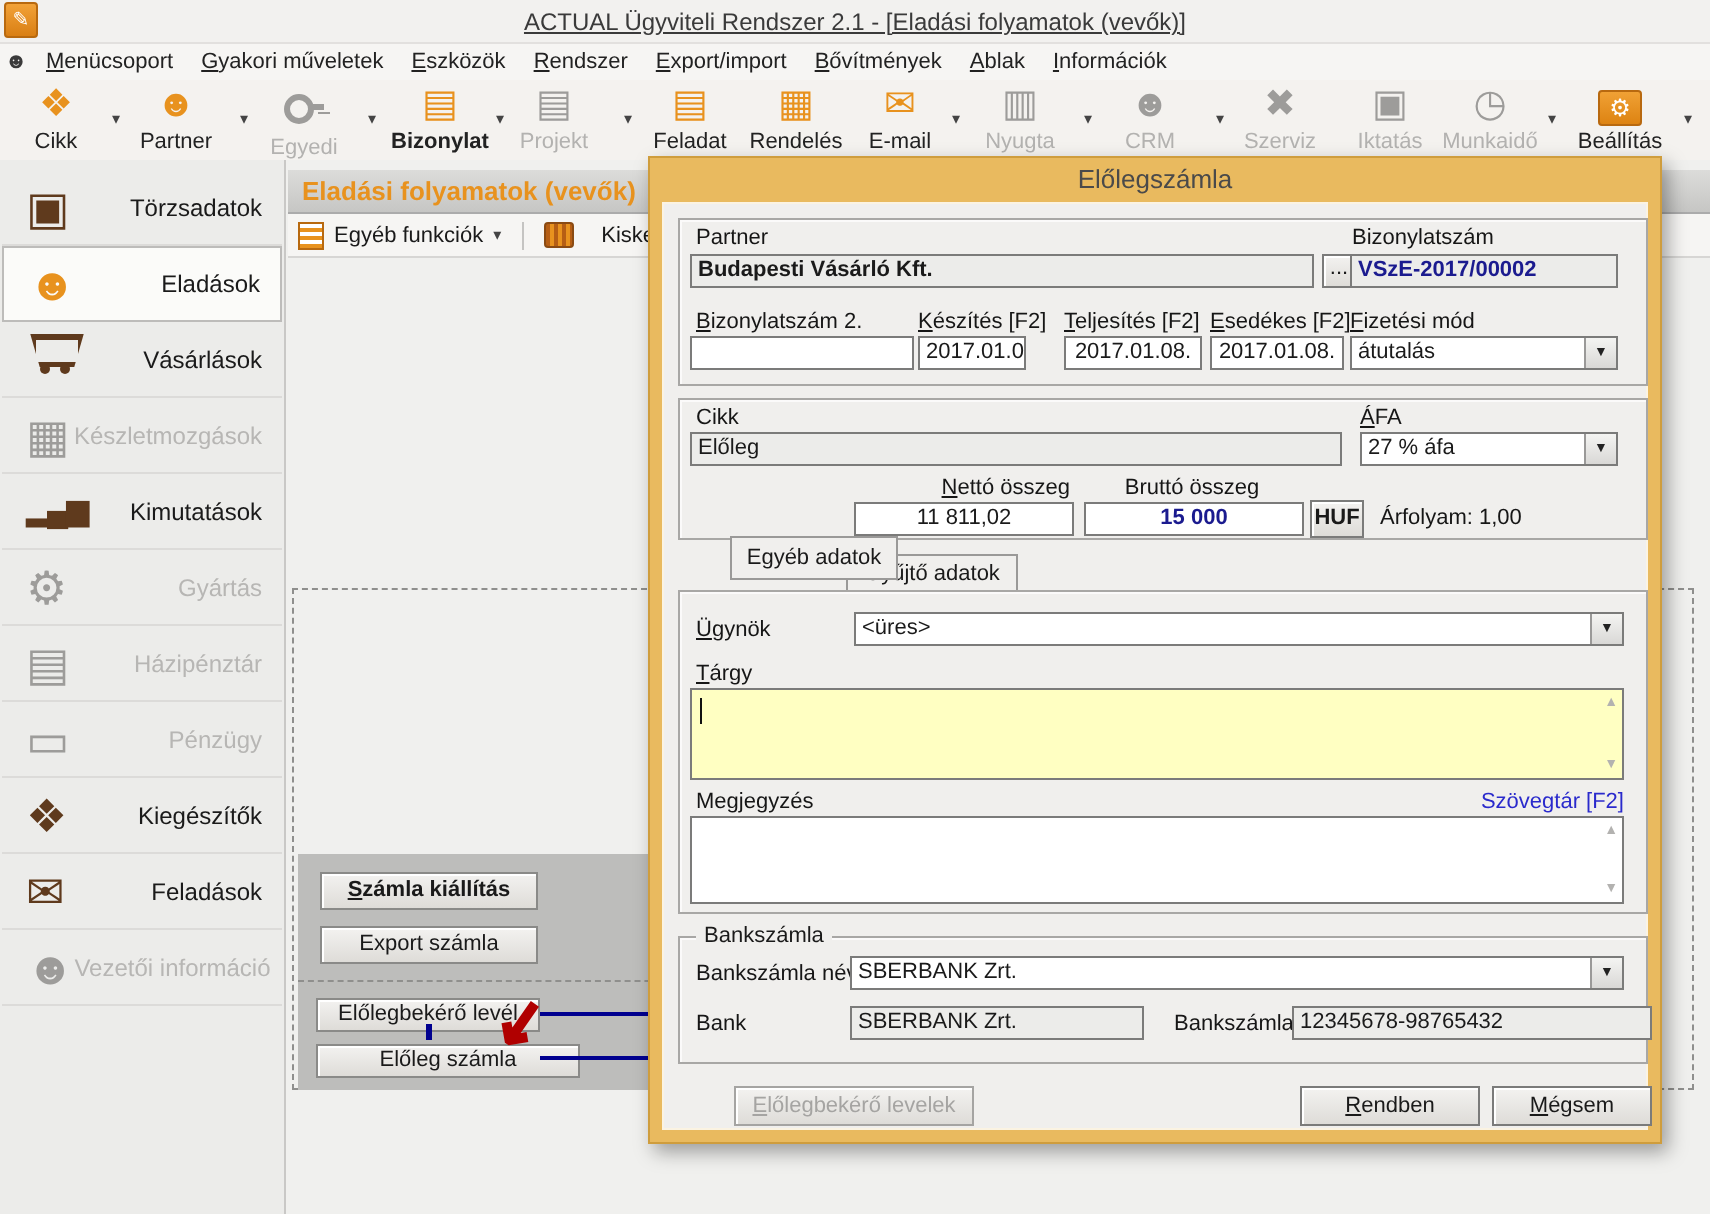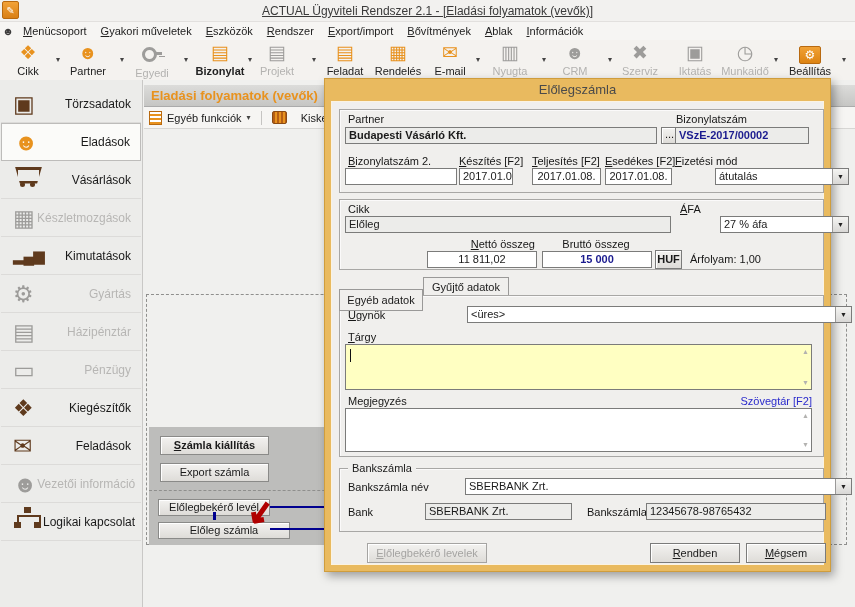--- a/index.html
+++ b/index.html
@@ -80,29 +80,29 @@
 
   .grp { position:absolute; border:1px solid #a8a7a5; box-shadow:inset 1px 1px 0 rgba(255,255,255,.7); }
   .grp-legend { position:absolute; top:-7px; left:8px; background:#f0efed; padding:0 4px; font-size:11px; }
   .lbl { position:absolute; font-size:11px; color:#161616; white-space:nowrap; }
   .inp { position:absolute; height:17px; border:1px solid #7b7b7a; background:#fff; font-size:11px; line-height:15px; padding:0 3px; overflow:hidden; white-space:nowrap; }
   .inp.gray { background:#ececea; }
   .inp.bold { font-weight:bold; }
   .inp.navy { color:#1b1b8f; font-weight:bold; }
   .inp.right { text-align:center; }
   .inp.center { text-align:center; }
-  .dd { padding-right:17px;margin-left:40px; }
+  .dd { padding-right:17px; }
   .dd::after { content:"▼"; position:absolute; right:0; top:0; bottom:0; width:15px; background:linear-gradient(#f4f4f2,#d9d8d6); border-left:1px solid #9a9998; font-size:7px; line-height:15px; text-align:center; color:#222; }
   .ta { position:absolute; border:1px solid #7b7b7a; background:#fff; }
   .ta.yellow { background:#ffffc2; }
   .caret { position:absolute; left:4px; top:4px; width:1px; height:13px; background:#111; }
   .sa { position:absolute; right:2px; font-size:7px; color:#b3b2b0; }
   .link { color:#2a2acc; }
   .tab { position:absolute; top:175px; height:19px; border:1px solid #9a9998; background:#f0efed; font-size:11px; text-align:center; line-height:18px; }
-  .tab.active { top:187px; height:22px; z-index:2; line-height:20px; }
+  .tab.active { top:166px; height:22px; z-index:2; line-height:20px;margin-left:26px; }
   .dbtn { position:absolute; background:linear-gradient(#f3f2f0,#dedcd8); border:1px solid #7b7b7a; box-shadow:inset 1px 1px 0 #fff; text-align:center; font-size:11px; line-height:18px; }
   .dbtn.dis { color:#a5a4a2; border-color:#a5a4a2;margin-left:28px; }
 </style>
 </head>
 <body>
 
 <div class="titlebar">
   <div class="app-icon">✎</div>
   <div class="win-title">ACTUAL Ügyviteli Rendszer 2.1 - [Eladási folyamatok (vevők)]</div>
 </div>
@@ -225,24 +225,20 @@
     <span class="si-icon c-brown">❖</span>
     <span class="si-label">Kiegészítők</span>
   </div>
   <div class="side-item">
     <span class="si-icon c-brown">✉</span>
     <span class="si-label">Feladások</span>
   </div>
   <div class="side-item dis">
     <span class="si-icon c-gray">☻</span>
     <span class="si-label">Vezetői információ</span>
-  </div>
-  <div class="side-item">
-    <span class="si-icon"><span class="icon-org"></span></span>
-    <span class="si-label">Logikai kapcsolat</span>
   </div>
 </div>
 
 <div class="content-header">Eladási folyamatok (vevők)</div>
 <div class="content-subbar">
   <span class="icon-grid"></span>
   <span>Egyéb funkciók</span>
   <span class="sub-arrow"></span>
   <span class="sub-sep"></span>
   <span class="icon-stripes"></span>

